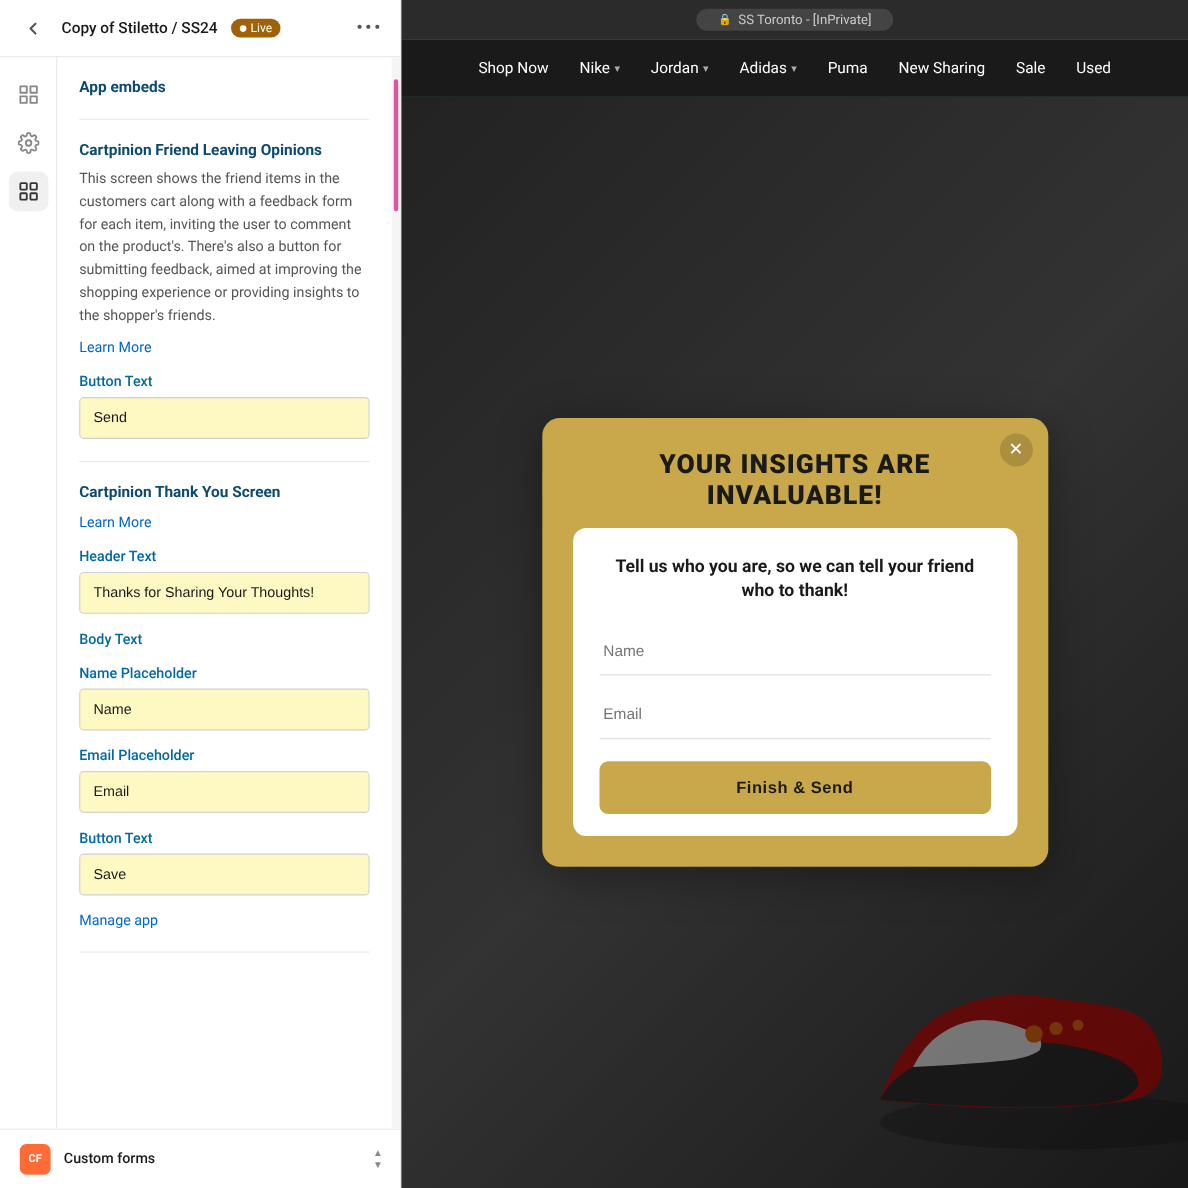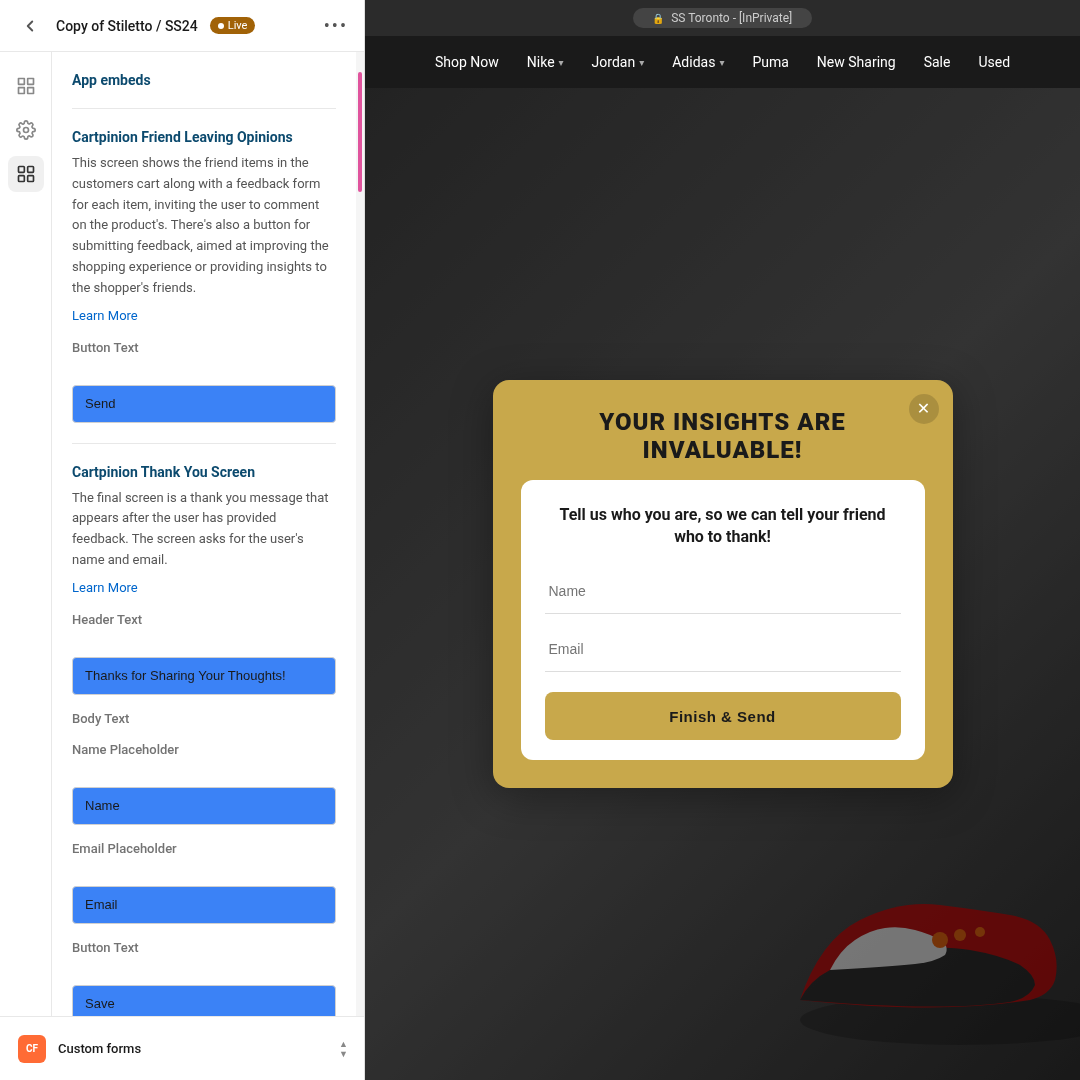--- a/index.html
+++ b/index.html
@@ -94,56 +94,55 @@
 
     .learn-more-link {
       color: #0066cc;
       font-size: 13px;
       text-decoration: none;
       cursor: pointer;
     }
 
     .field-label {
       font-size: 13px;
-      color: #737373;
+      color: #0369a1;
       margin-bottom: 6px;
       margin-top: 16px;
       font-weight: 500;
     }
 
     .field-input {
       width: 100%;
       height: 38px;
       border: 1px solid #d0d0d0;
       border-radius: 4px;
       padding: 0 12px;
       font-size: 13px;
       color: #1a1a1a;
-      background: #3b82f6;
+      background: #fef9c3;
       outline: none;
-      margin-top: 24px;
     }
 
     .manage-app-link {
       color: #0066cc;
       font-size: 13px;
       text-decoration: none;
       cursor: pointer;
       margin-top: 16px;
       display: inline-block;
     }
 
     .divider {
       height: 1px;
       background: #e8e8e8;
       margin: 20px 0;
     }
 
     .bottom-bar {
-      height: 64px;
+      height: 54px;
       border-top: 1px solid #e8e8e8;
       display: flex;
       align-items: center;
       padding: 4px 16px;
       gap: 10px;
       flex-shrink: 0;
     }
     .bottom-icon { width: 32px; height: 32px; display: flex; align-items: center; justify-content: center; }
     .custom-forms-label { font-size: 13px; font-weight: 500; color: #1a1a1a; }
     .toggle-stub { margin-left: auto; display: flex; align-items: center; gap: 4px; }
@@ -396,21 +395,20 @@
       <a class="learn-more-link">Learn More</a>
 
       
       <div class="field-label">Button Text</div>
       <input class="field-input" type="text" value="Send" style="">
 
       <div class="divider"></div>
 
       
       <div class="section-title">Cartpinion Thank You Screen</div>
-      <div class="section-body">The final screen is a thank you message that appears after the user has provided feedback. The screen asks for the user's name and email.</div>
       <a class="learn-more-link">Learn More</a>
 
       
       <div class="field-label">Header Text</div>
       <input class="field-input" type="text" value="Thanks for Sharing Your Thoughts!" style="">
 
       
       <div class="field-label">Body Text</div>
 
       

